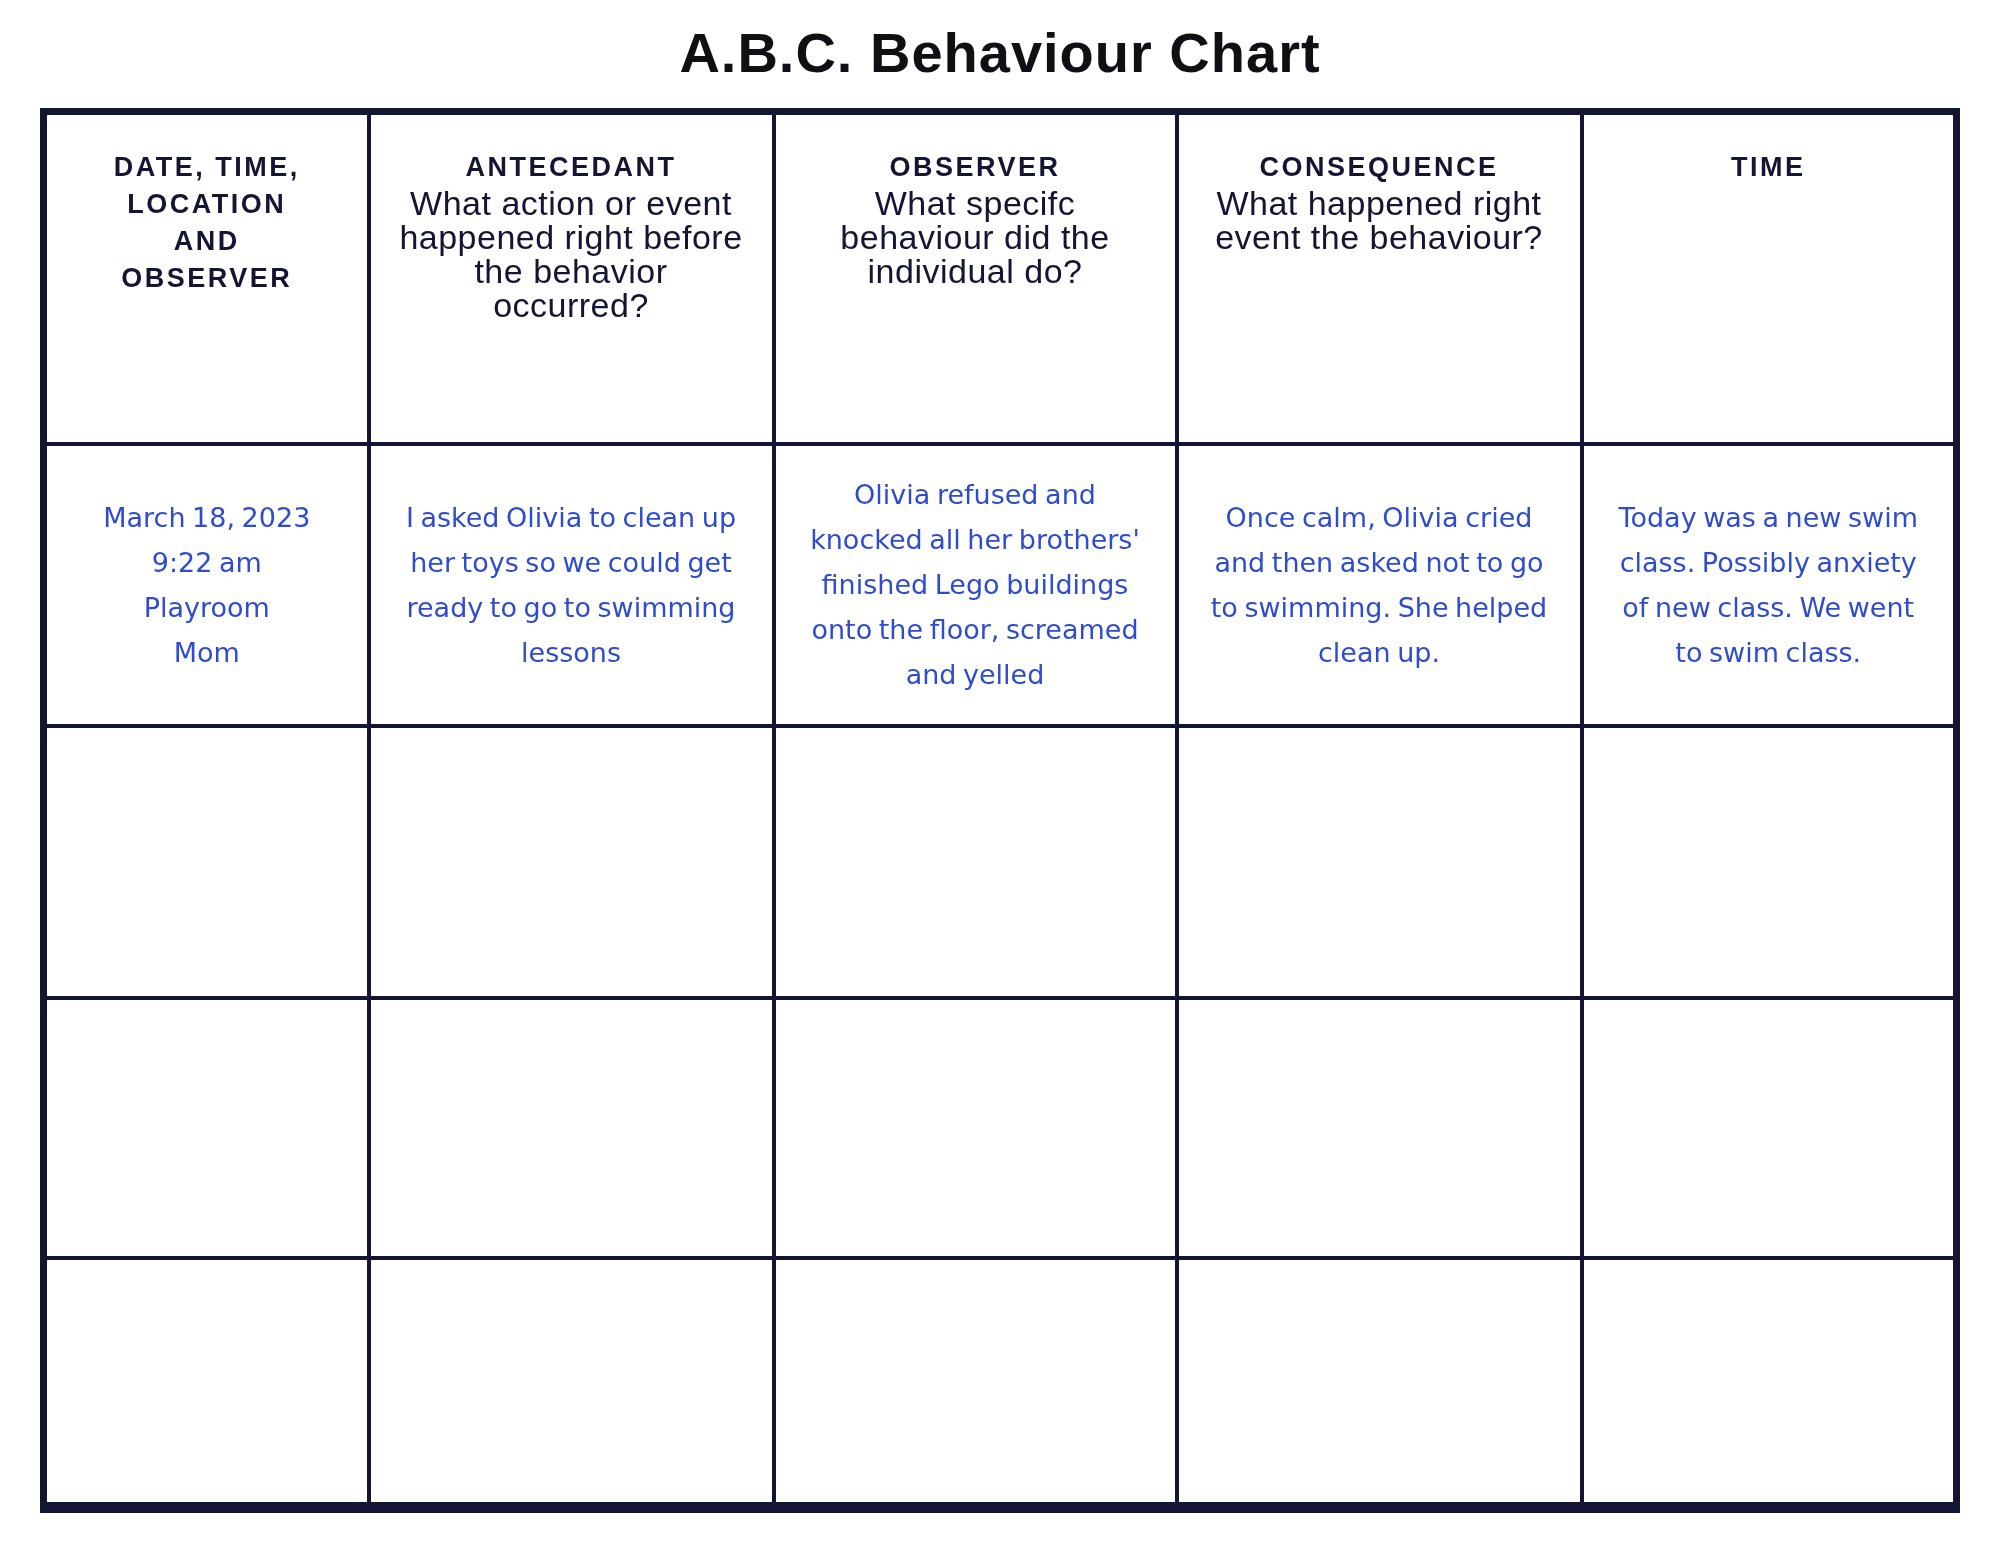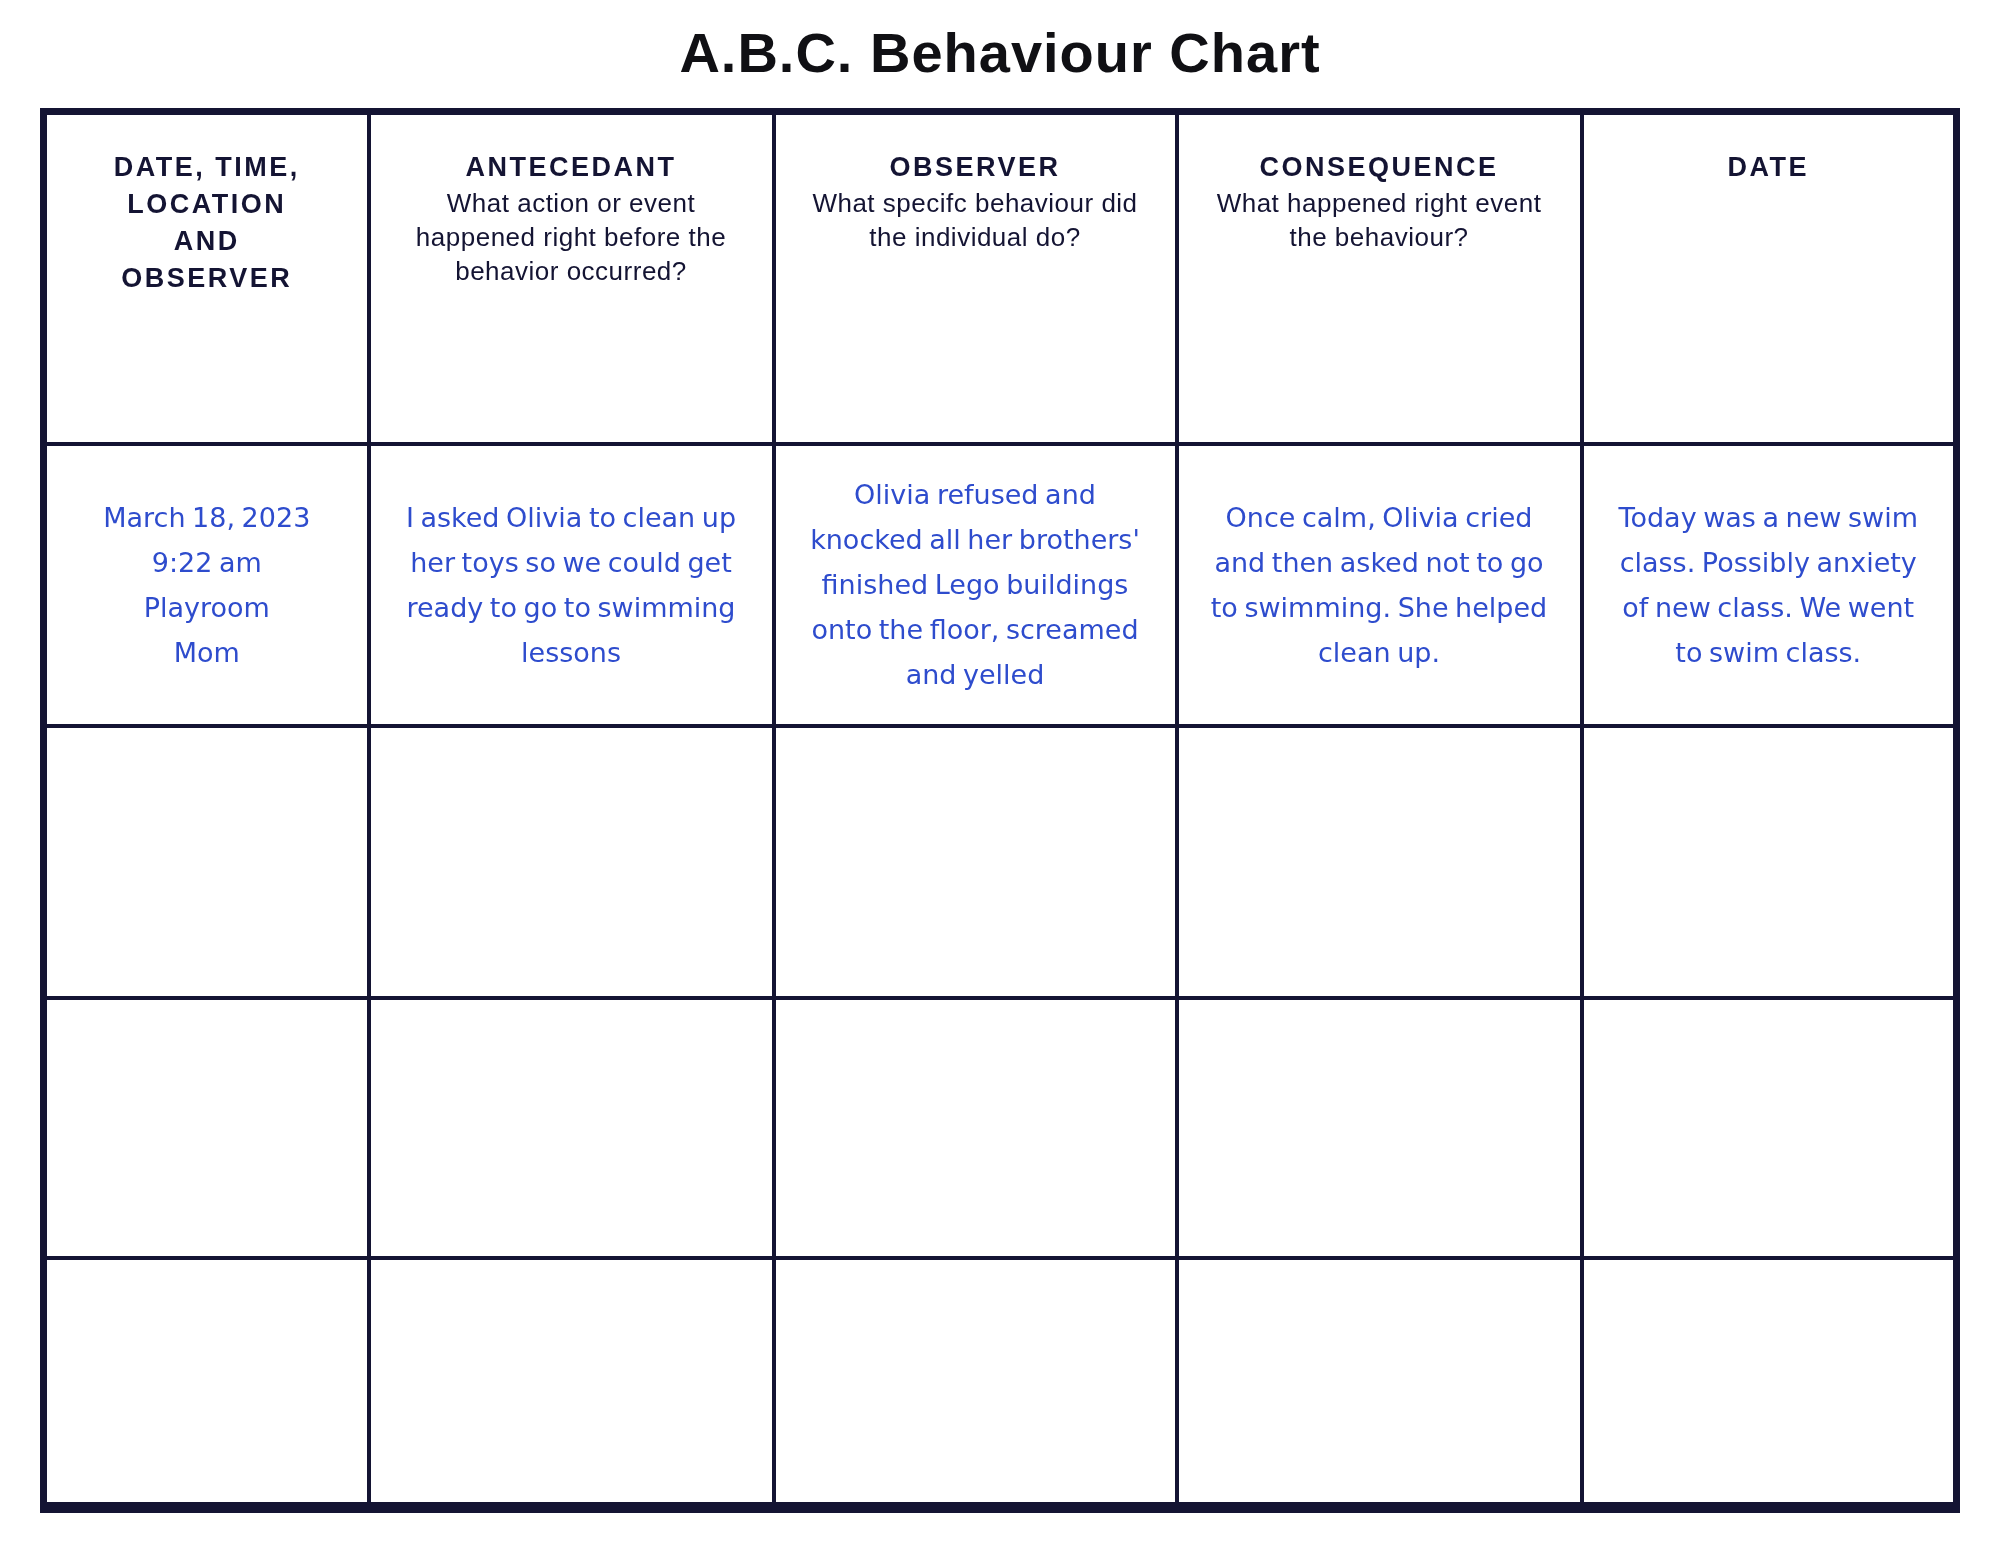--- a/index.html
+++ b/index.html
@@ -48,21 +48,21 @@
     text-align:center;
   }
   .col-label{
     font-size:27px;
     font-weight:700;
     letter-spacing:2.5px;
     line-height:37px;
     color:var(--header-text);
   }
   .col-question{
-    font-size:26px;
+    font-size:34px;
     font-weight:400;
     letter-spacing:0.5px;
     line-height:34px;
     color:var(--header-text);
     margin-top:0;
   }
   .abc-table td{
     vertical-align:middle;
     padding:22px 26px;
     text-align:center;
@@ -106,21 +106,21 @@
         </th>
         <th>
           <div class="col-label">OBSERVER</div>
           <div class="col-question">What specifc behaviour did the individual do?</div>
         </th>
         <th>
           <div class="col-label">CONSEQUENCE</div>
           <div class="col-question">What happened right event the behaviour?</div>
         </th>
         <th>
-          <div class="col-label">DATE</div>
+          <div class="col-label">TIME</div>
         </th>
       </tr>
     </thead>
     <tbody>
       <tr class="row-1">
         <td>
           <div class="hand multiline">March 18, 2023
 9:22 am
 Playroom
 Mom</div>

